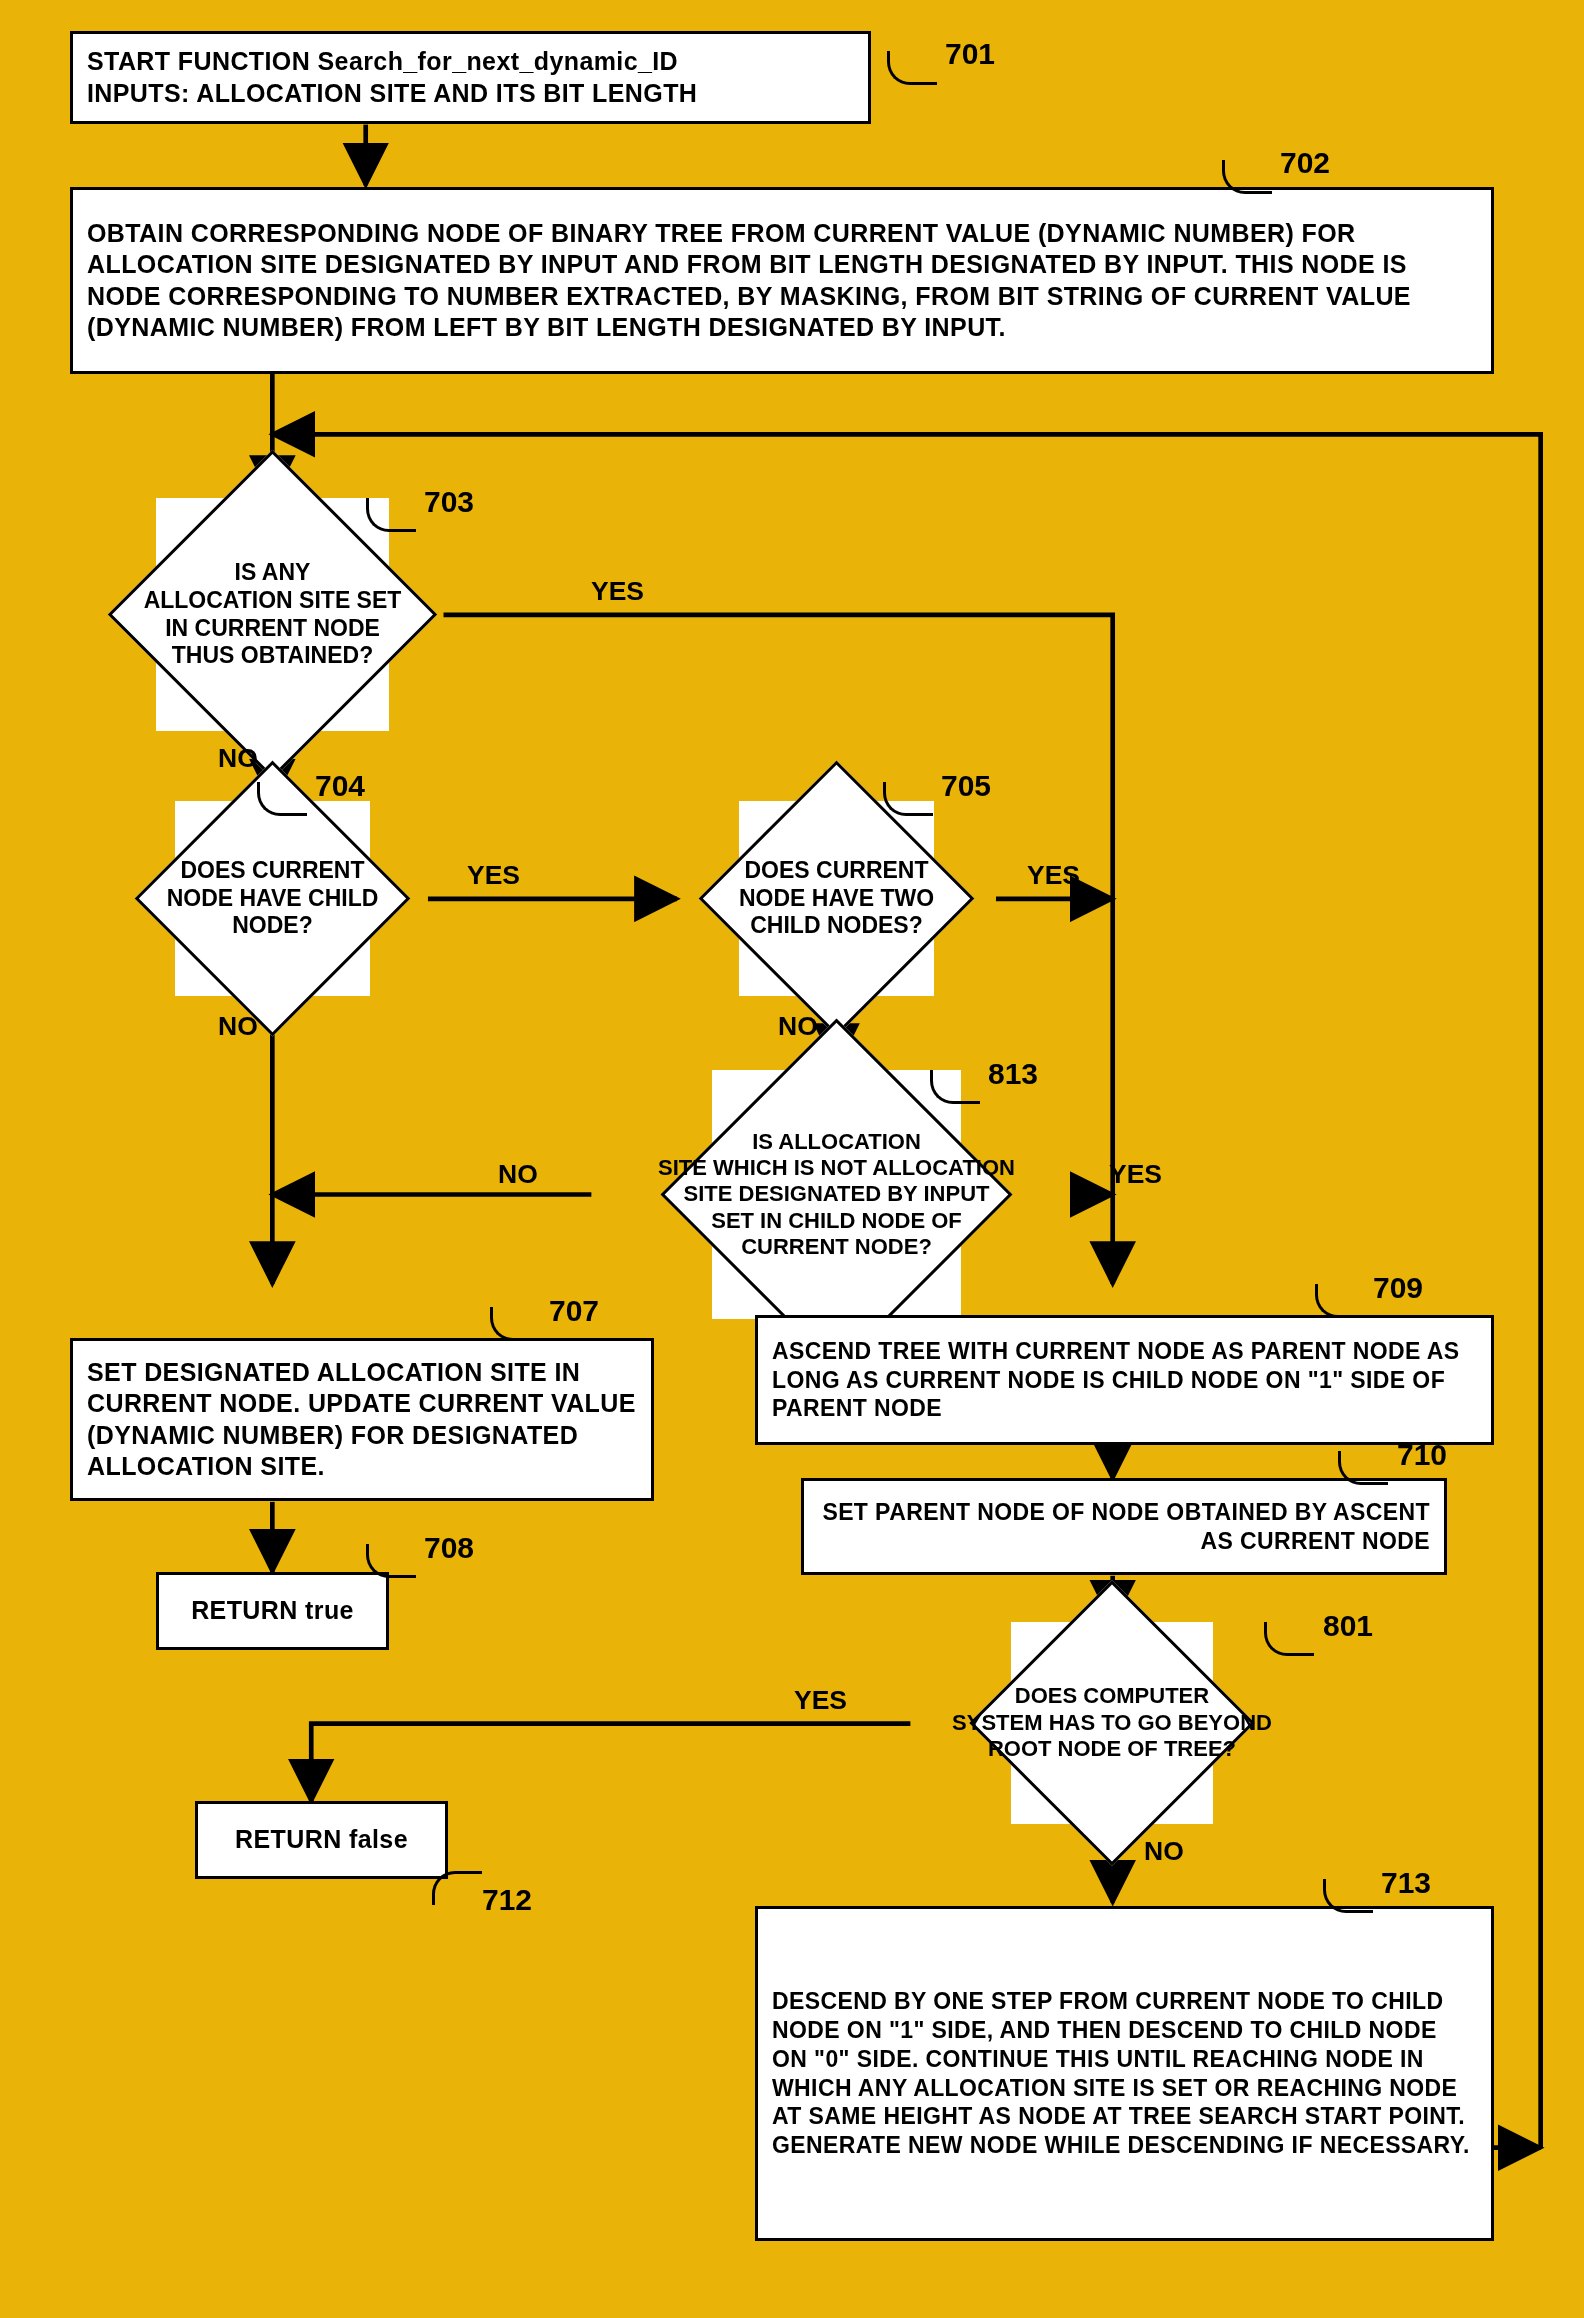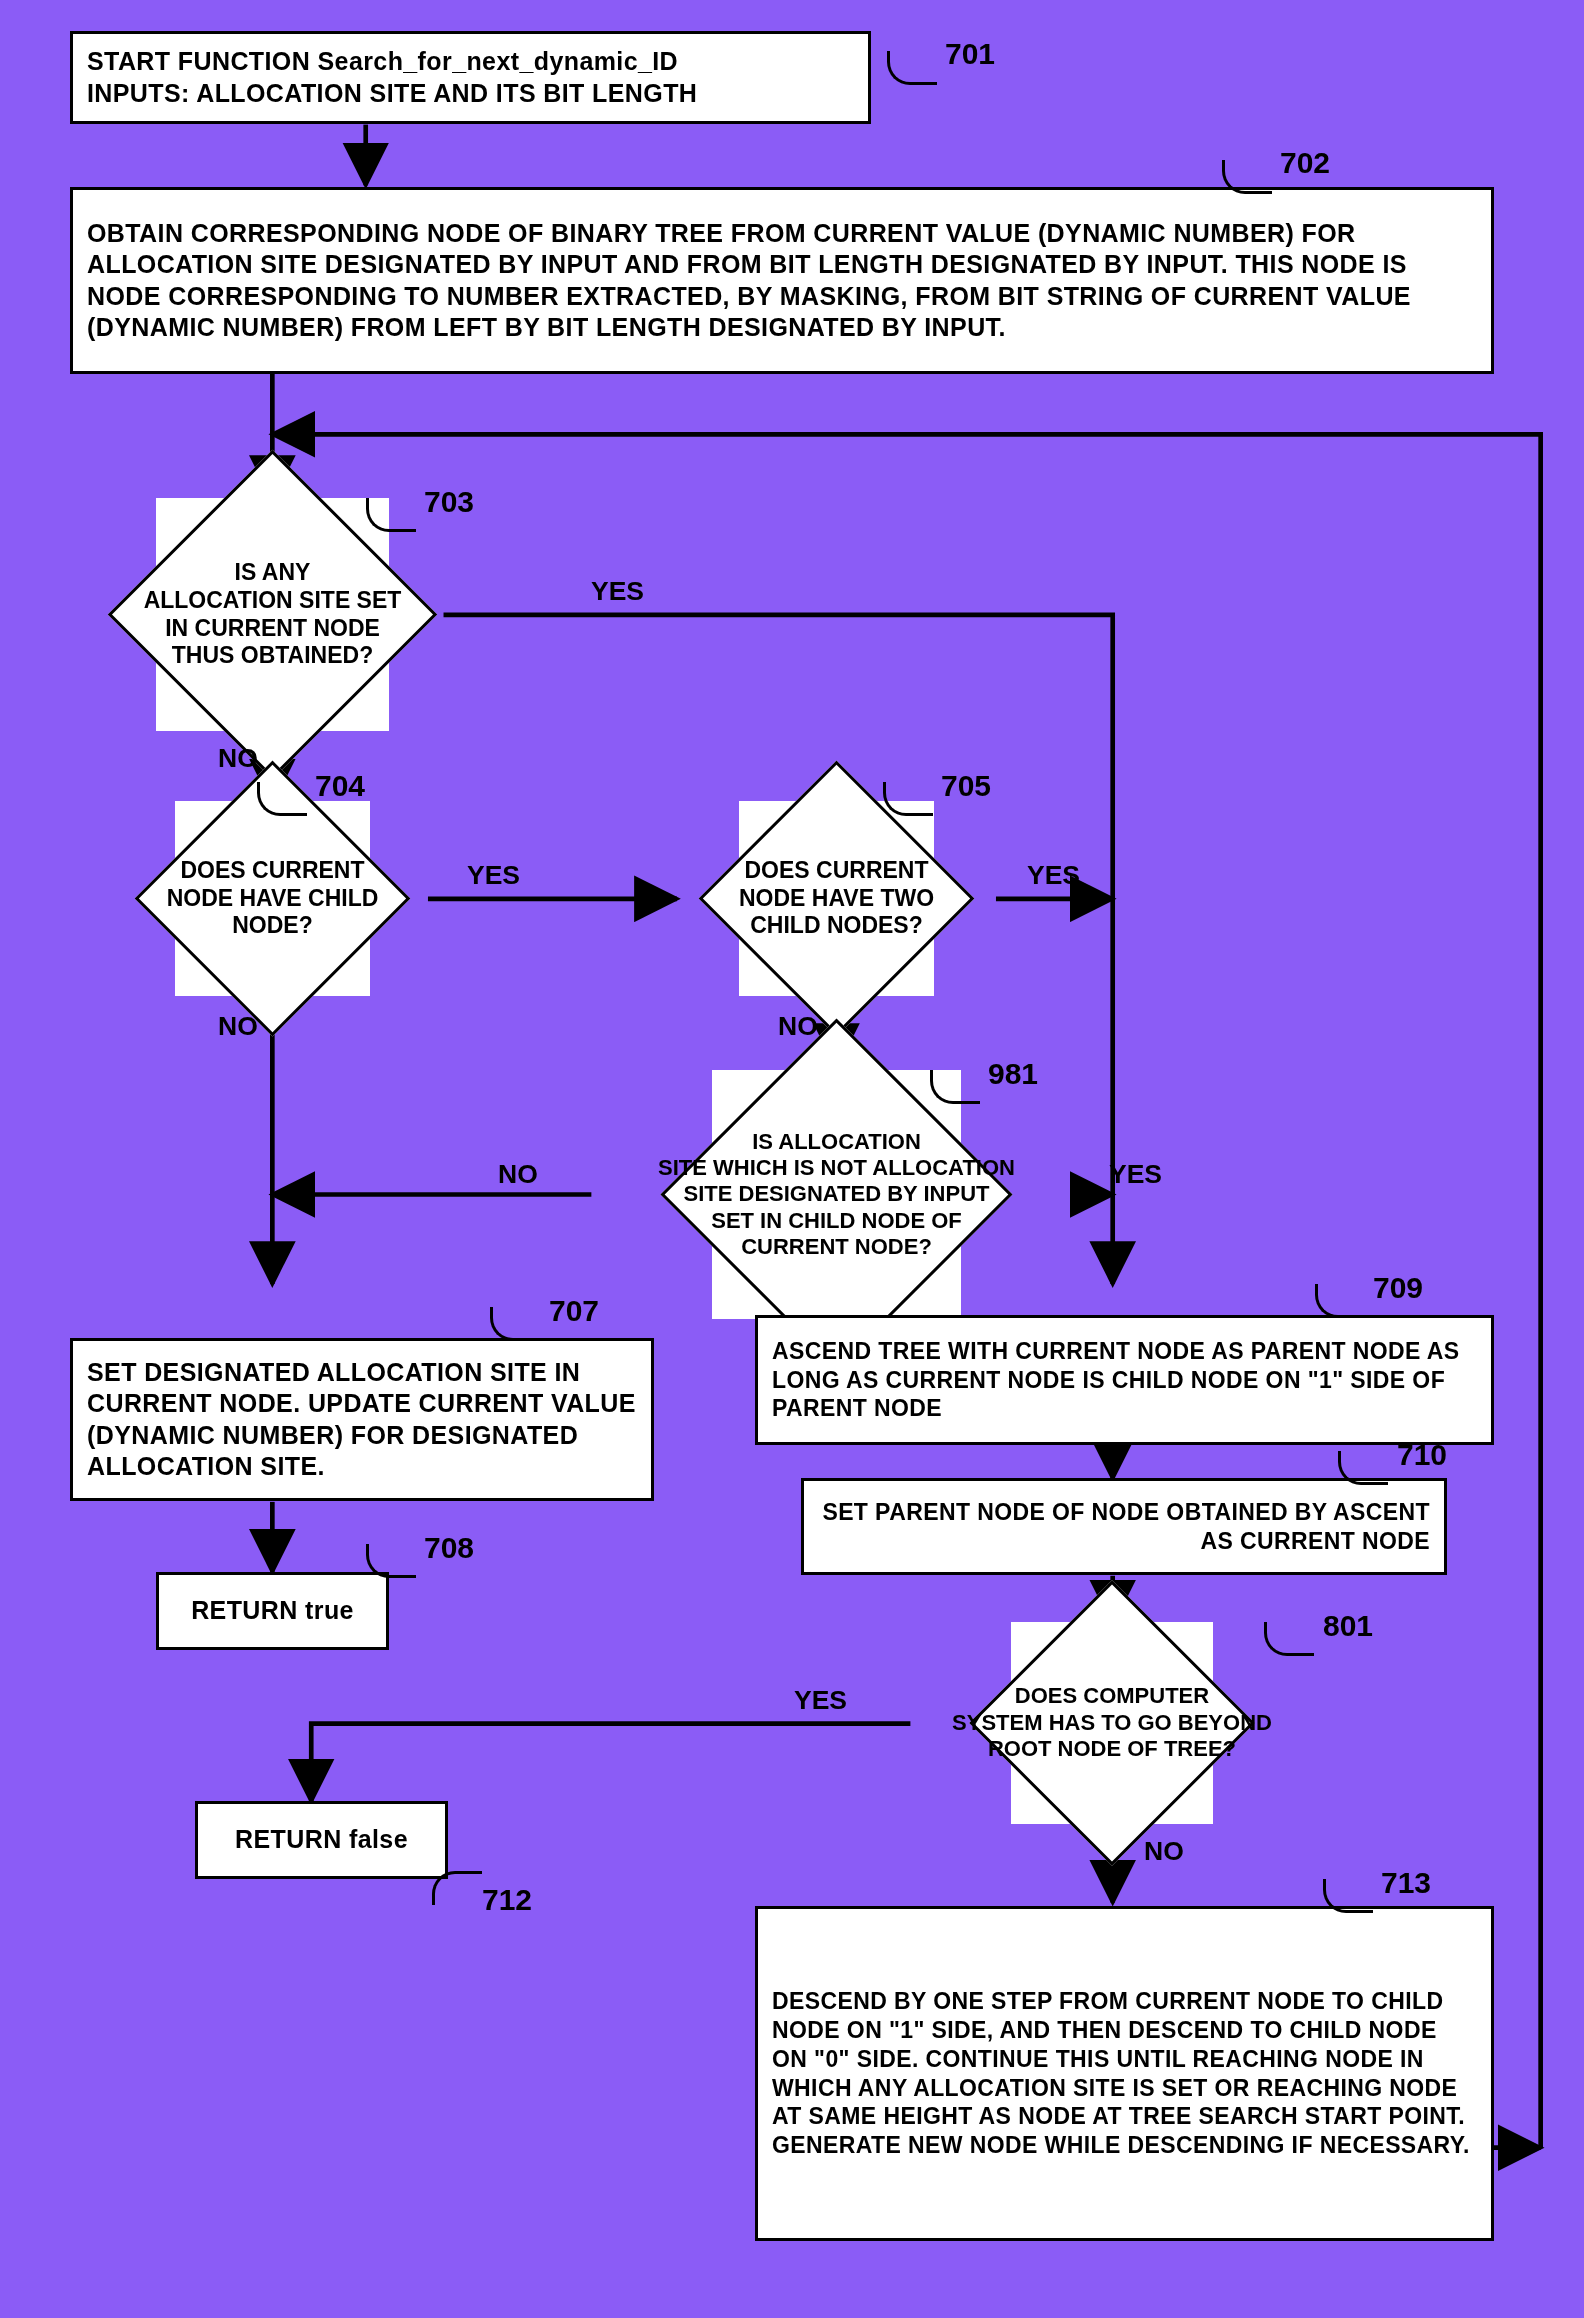--- a/index.html
+++ b/index.html
@@ -5,21 +5,21 @@
   html, body {
     margin: 0;
     padding: 0;
     background: #fff;
     font-family: Arial, Helvetica, sans-serif;
   }
   .canvas {
     position: relative;
     width: 1585px;
     height: 2319px;
-    background: #8b5cf6;
+    background: #eab308;
   }
   .box {
     position: absolute;
     border: 3.9px solid #000;
     background: #fff;
     display: flex;
     align-items: center;
     justify-content: center;
     text-align: right;
     padding: 9.3px 14px;
@@ -173,21 +173,21 @@
   <div class="anno" style="left:1027px; top:860px;">YES</div>
   <div class="anno" style="left:778px; top:1011px;">NO</div>
 
   <div class="diamond" style="left:712px; top:1070px; width:249px; height:249px;">
     <div class="shape"></div>
     <div class="dtext" style="left:-132px; right:-132px; font-size:22px;">
         <span>IS ALLOCATION<br>SITE WHICH IS NOT ALLOCATION<br>SITE DESIGNATED BY INPUT<br>SET IN CHILD NODE OF<br>CURRENT NODE?</span>
       </div>
   </div>
   <div class="hook" style="left:930px; top:1070px;"></div>
-  <div class="lbl" style="left:988px; top:1057px;">981</div>
+  <div class="lbl" style="left:988px; top:1057px;">813</div>
   <div class="anno" style="left:1109px; top:1159px;">YES</div>
   <div class="anno" style="left:498px; top:1159px;">NO</div>
 
   <div class="box left" style="left:70px; top:1338px; width:584px; height:163px;">
     <span>SET DESIGNATED ALLOCATION SITE IN CURRENT NODE.  UPDATE CURRENT VALUE (DYNAMIC NUMBER) FOR DESIGNATED ALLOCATION SITE.</span>
   </div>
   <div class="hook" style="left:490px; top:1307px;"></div>
   <div class="lbl" style="left:549px; top:1294px;">707</div>
 
   <div class="box" style="left:156px; top:1572px; width:233px; height:78px;">

